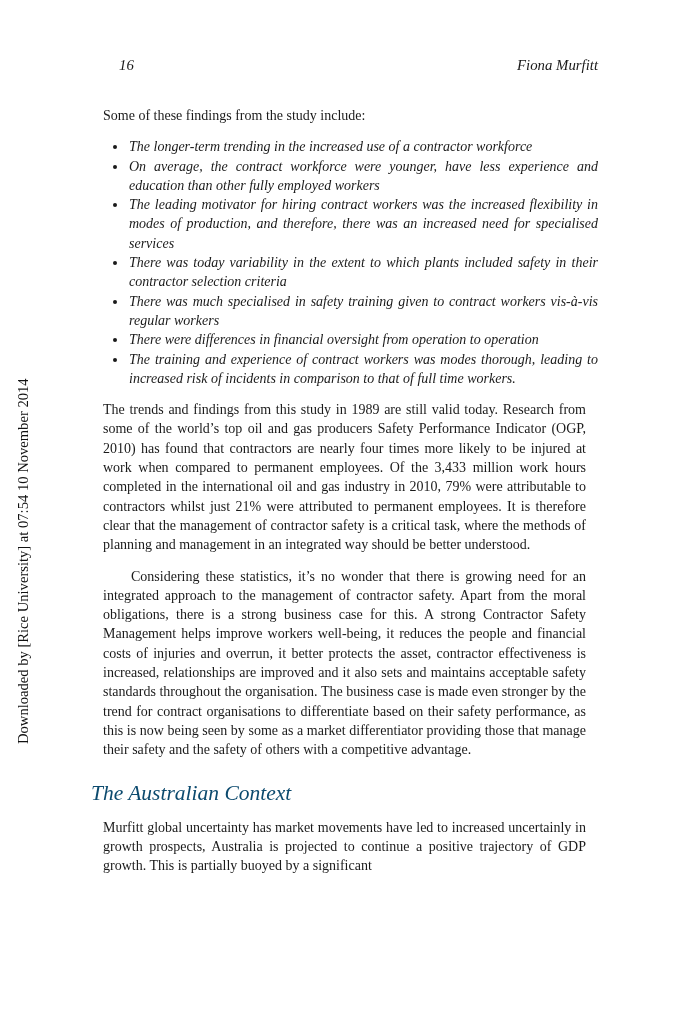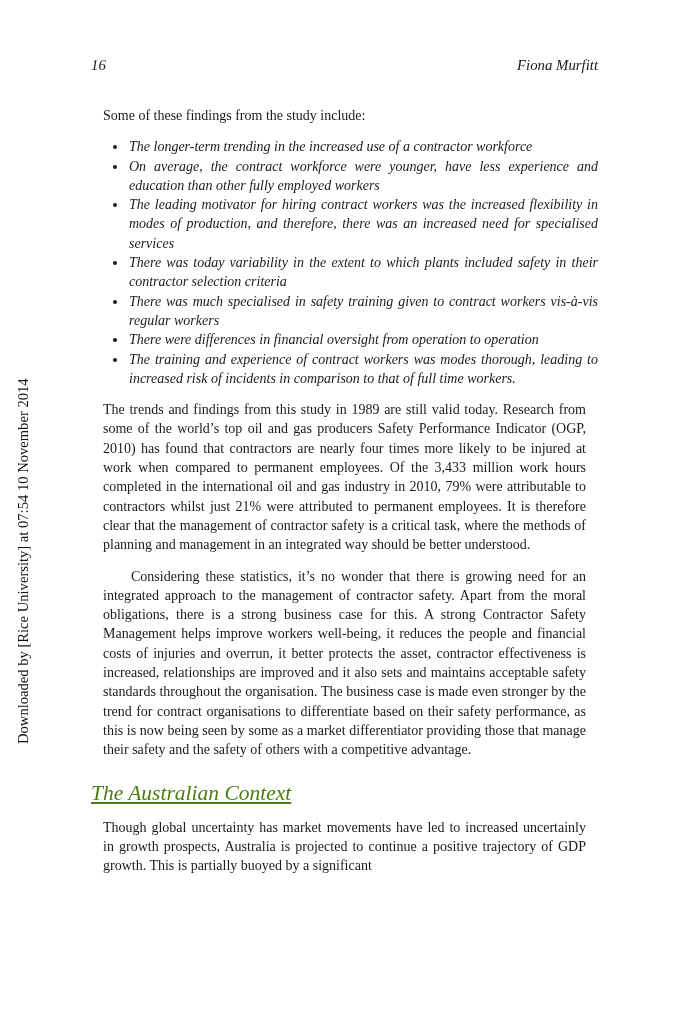--- a/index.html
+++ b/index.html
@@ -28,20 +28,21 @@
     top: 55px;
     width: 507px;
   }
   .header {
     display: flex;
     justify-content: space-between;
     align-items: baseline;
     font-style: italic;
     font-size: 14.8px;
     line-height: 20px;
+    margin-left: 28px;
   }
   .intro {
     margin-top: 31px;
   }
   p {
     margin: 12px;
     font-size: 14px;
     line-height: 19.3px;
     text-align: justify;
   }
@@ -59,22 +60,21 @@
   .para-indent {
     text-indent: 28px;
   }
   h2.section-heading {
     font-family: "Liberation Serif", serif;
     font-style: italic;
     font-weight: normal;
     font-size: 21.5px;
     line-height: 26px;
     margin: 20px 0 11px 0;
-    color: #4d7c0f;
-    text-decoration: underline;
+    color: #0c4a6e;
   }
 </style>
 </head>
 <body>
 
 <div class="watermark">Downloaded by [Rice University] at 07:54 10 November 2014</div>
 
 <div class="content">
 
   <div class="header">
@@ -93,15 +93,15 @@
     <li>There were differences in financial oversight from operation to operation</li>
     <li>The training and experience of contract workers was modes thorough, leading to increased risk of incidents in comparison to that of full time workers.</li>
   </ul>
 
   <p>The trends and findings from this study in 1989 are still valid today. Research from some of the world’s top oil and gas producers Safety Performance Indicator (OGP, 2010) has found that contractors are nearly four times more likely to be injured at work when compared to permanent employees. Of the 3,433 million work hours completed in the international oil and gas industry in 2010, 79% were attributable to contractors whilst just 21% were attributed to permanent employees. It is therefore clear that the management of contractor safety is a critical task, where the methods of planning and management in an integrated way should be better understood.</p>
 
   <p class="para-indent">Considering these statistics, it’s no wonder that there is growing need for an integrated approach to the management of contractor safety. Apart from the moral obligations, there is a strong business case for this. A strong Contractor Safety Management helps improve workers well-being, it reduces the people and financial costs of injuries and overrun, it better protects the asset, contractor effectiveness is increased, relationships are improved and it also sets and maintains acceptable safety standards throughout the organisation. The business case is made even stronger by the trend for contract organisations to differentiate based on their safety performance, as this is now being seen by some as a market differentiator providing those that manage their safety and the safety of others with a competitive advantage.</p>
 
   <h2 class="section-heading">The Australian Context</h2>
 
-  <p>Though global uncertainty has market movements have led to increased uncertainly in growth prospects, Australia is projected to continue a positive trajectory of GDP growth. This is partially buoyed by a significant</p>
+  <p>Murfitt global uncertainty has market movements have led to increased uncertainly in growth prospects, Australia is projected to continue a positive trajectory of GDP growth. This is partially buoyed by a significant</p>
 
 </div>
 
 </body></html>

